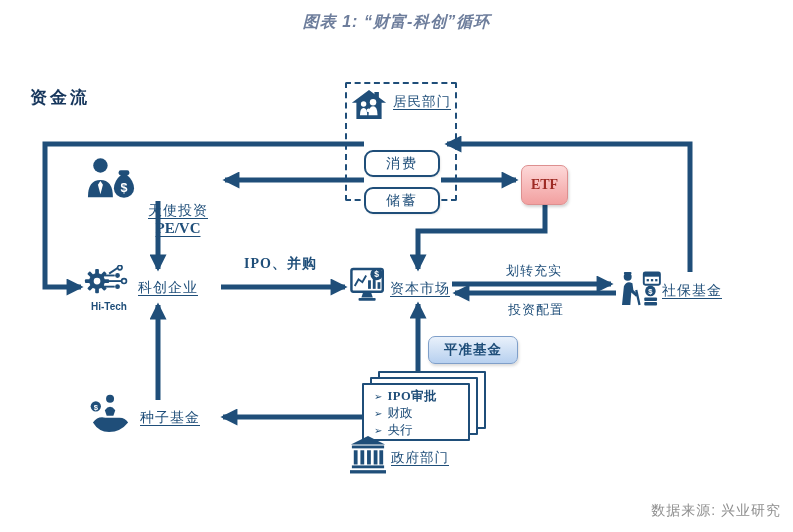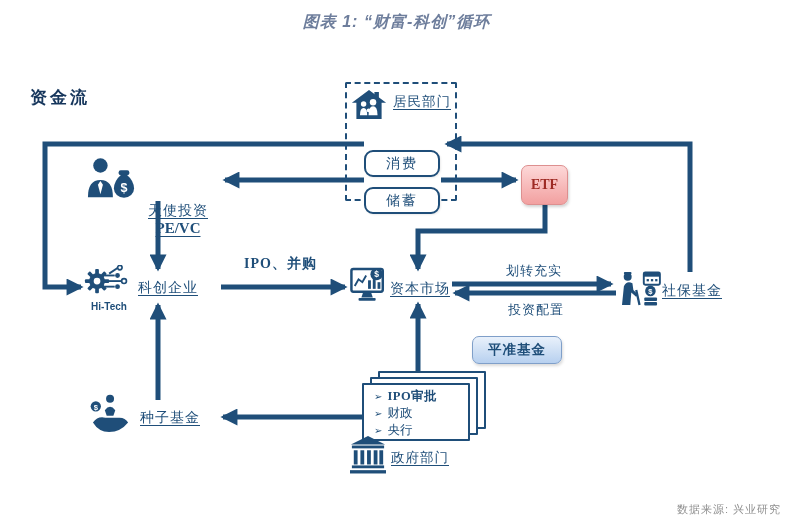--- a/index.html
+++ b/index.html
@@ -18,42 +18,42 @@
   .pill { position:absolute; width:76px; height:27px; border:2px solid #1F4E79; border-radius:9px;
           background:#fff; display:flex; align-items:center; justify-content:center;
           color:#1F4E79; font-size:14px; letter-spacing:2px; box-shadow:1px 1px 2px rgba(0,0,0,.08);margin-top:20px; }
   .etf-box { position:absolute; left:521px; top:165px; width:47px; height:40px; border-radius:7px;
              border:1.5px solid #dd8f8f; background:linear-gradient(#fdd8d8,#f2a0a0);
              color:#9e2b25; font-weight:bold; font-size:14px;
              display:flex; align-items:center; justify-content:center; box-shadow:1px 2px 3px rgba(0,0,0,.18); }
   .stab-box { position:absolute; left:428px; top:336px; width:90px; height:28px; border-radius:7px;
               border:1.5px solid #7f9fc9; background:linear-gradient(#e9f1fb,#b7d0ef);
               color:#1F4E79; font-weight:bold; font-size:13.5px; letter-spacing:1px;
-              display:flex; align-items:center; justify-content:center; box-shadow:1px 2px 3px rgba(0,0,0,.15);margin-left:44px; }
+              display:flex; align-items:center; justify-content:center; box-shadow:1px 2px 3px rgba(0,0,0,.15); }
   .node-label { position:absolute; color:#1F4E79; font-size:14px; letter-spacing:1px;
                 text-decoration:underline; text-underline-offset:3px; white-space:nowrap; }
   .angel-label { position:absolute; left:132px; top:162px; width:92px; text-align:center;
                  color:#1F4E79; white-space:nowrap; }
   .angel-label .l1 { font-size:14px; letter-spacing:1px; text-decoration:underline; text-underline-offset:3px;margin-top:40px; }
   .angel-label .l2 { font-size:15px; font-weight:bold; text-decoration:underline; text-underline-offset:3px; }
   .edge-label { position:absolute; color:#1F4E79; font-size:13px; letter-spacing:1px; white-space:nowrap; }
   .edge-label.bold { font-weight:bold; font-size:14px; }
   .ic { position:absolute; }
   .hitech-caption { position:absolute; left:84px; top:301px; width:50px; text-align:center;
                     font-family:"Liberation Sans","DejaVu Sans",sans-serif; font-size:10px;
                     font-weight:bold; color:#1F4E79; }
   .papers { position:absolute; left:362px; top:371px; width:126px; height:72px; }
   .sheet { position:absolute; width:108px; height:58px; background:#fff; border:2px solid #1F4E79; border-radius:1px; }
   .sheet.back { left:16px; top:0; }
   .sheet.mid { left:8px; top:6px; }
   .sheet.front { left:0; top:12px; padding:3px 0 0 10px; }
   .bullet-row { display:flex; align-items:center; gap:5px; height:17px; color:#1F4E79; font-size:12.5px; white-space:nowrap; }
   .bullet-row .glyph { font-size:10px; }
   .bullet-row.bold .item-text { font-weight:bold; letter-spacing:.5px; }
-  .src { position:absolute; right:12px; top:502px; color:#8f8f8f; font-size:11px;
+  .src { position:absolute; right:12px; top:502px; color:#8f8f8f; font-size:14px;
          font-family:"Liberation Sans","DejaVu Sans",sans-serif; letter-spacing:1px; }
   svg .navy { fill:#1F4E79; }
 </style>
 </head>
 <body>
 
 <div class="stage">
 
   <div class="title">图表 1: “财富-科创”循环</div>
   <div class="flow-label">资金流</div>

